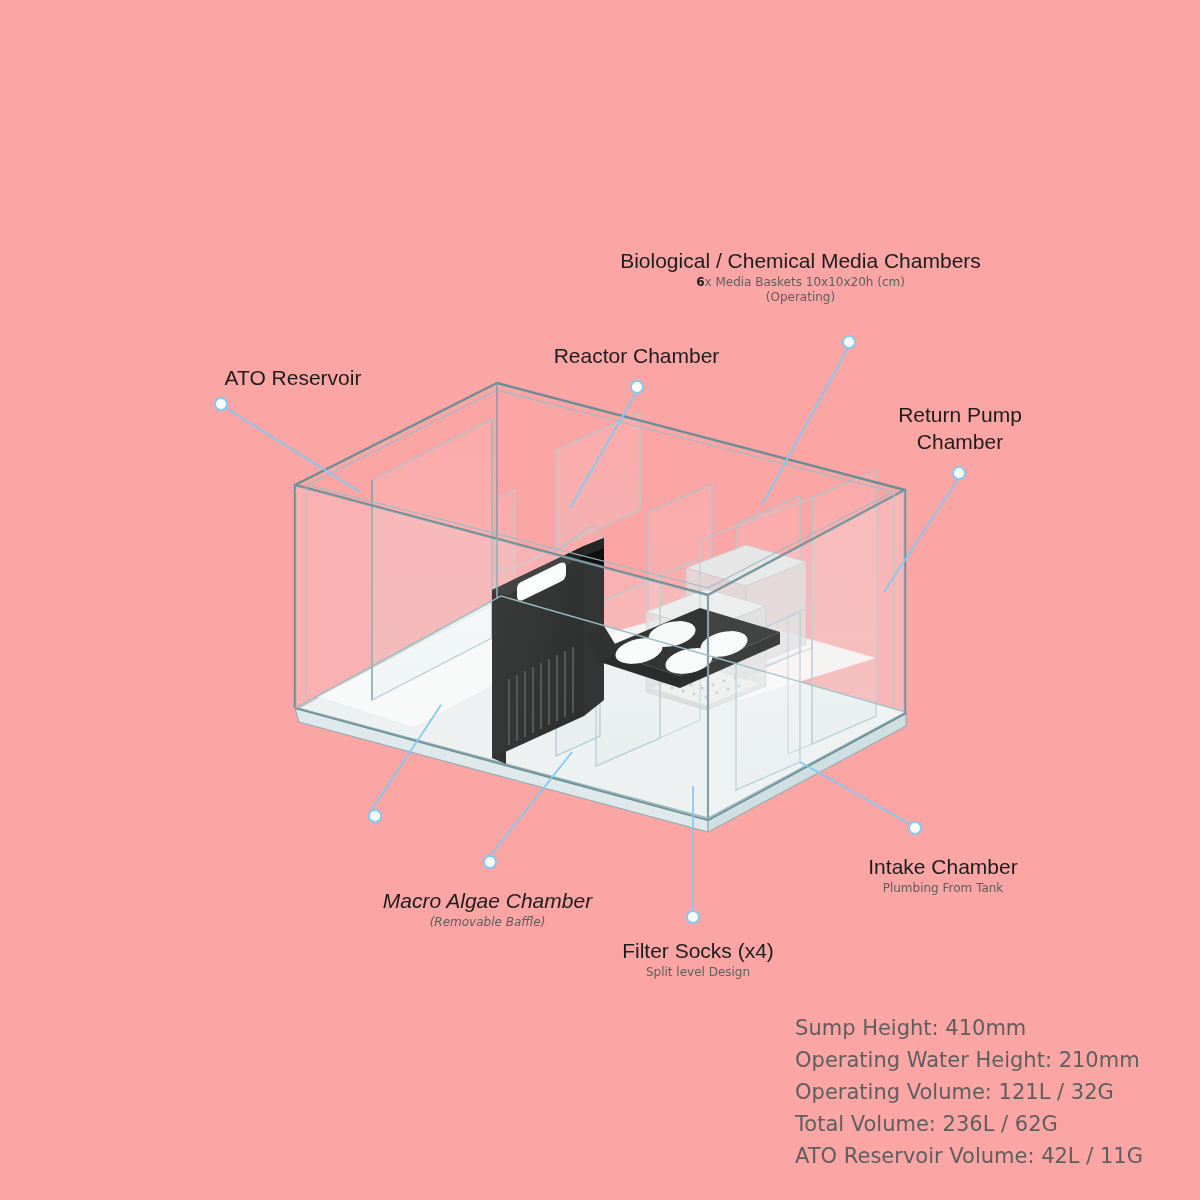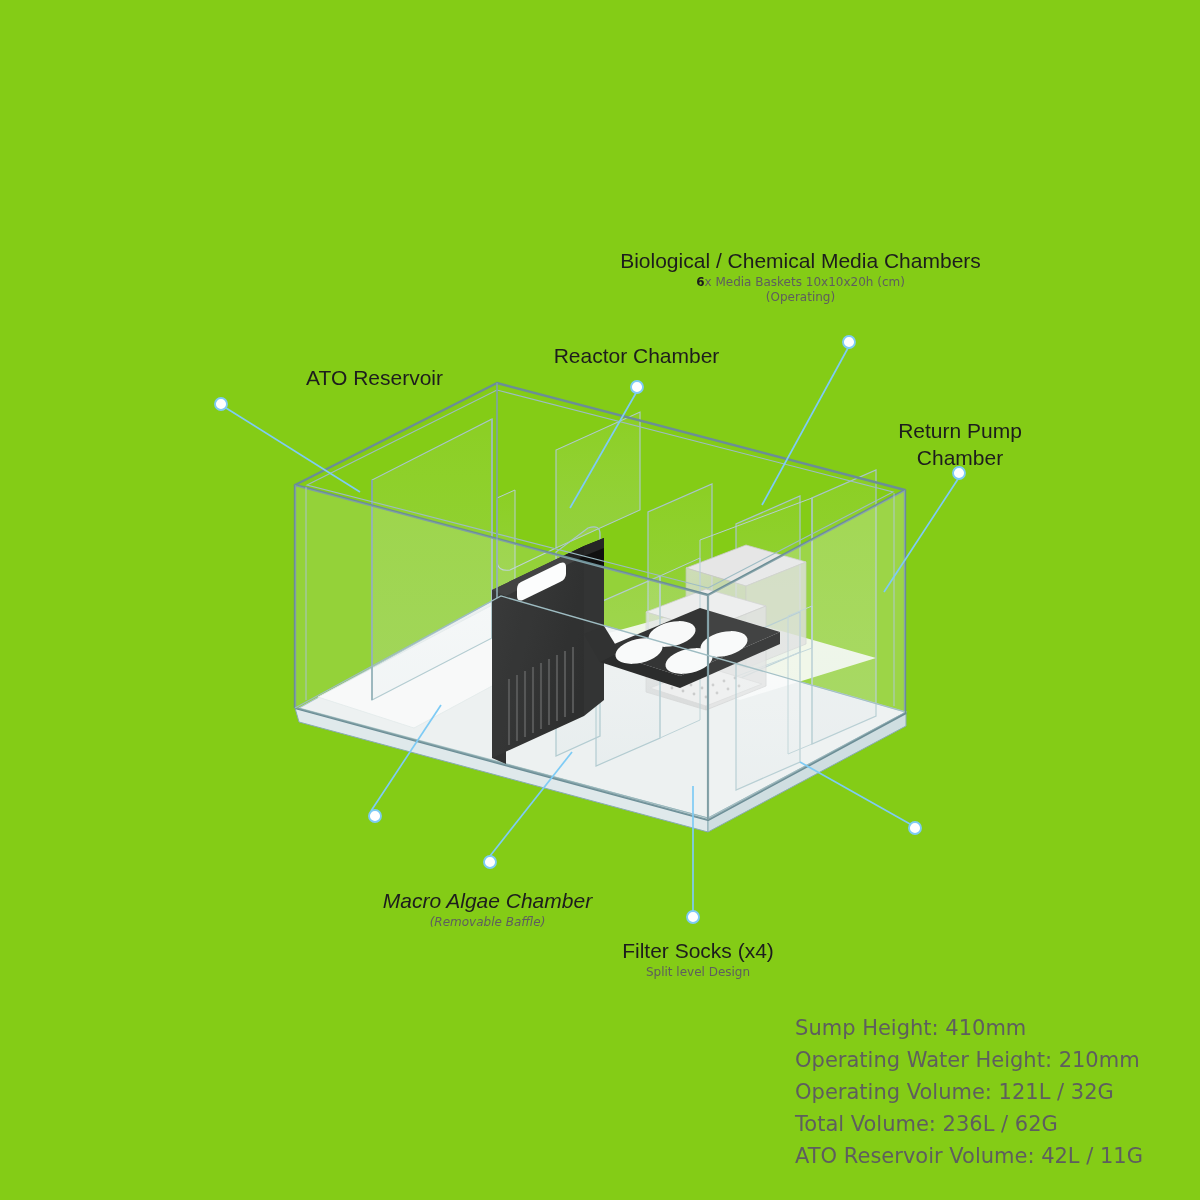--- a/index.html
+++ b/index.html
@@ -4,21 +4,21 @@
 <style>
   html, body {
     margin: 0;
     padding: 0;
     background: #ffffff;
   }
   #page {
     position: relative;
     width: 1200px;
     height: 1200px;
-    background: #84cc16;
+    background: #fca5a5;
     font-family: "Liberation Sans", sans-serif;
     overflow: hidden;
   }
   #diagram-svg {
     position: absolute;
     left: 0;
     top: 0;
     width: 1200px;
     height: 1200px;
   }
@@ -38,21 +38,21 @@
     font-size: 12px;
     color: #5e5e5e;
     line-height: 1.30;
     font-family: "DejaVu Sans", sans-serif;
     text-align: center;
   }
   .callout .sub b {
     color: #1d1d1d;
     font-weight: 700;
   }
-  .al-l  { text-align: right; }
+  .al-l  { text-align: center; }
   .al-c  { text-align: center; }
 
   
   #spec-block {
     position: absolute;
     right: 57px;
     top: 1013px;
     text-align: left;
   }
   #spec-block .spec-line {
@@ -255,36 +255,40 @@
   </div>
 
   <div class="callout al-c" style="left:465px; top:343px; width:343px;">
     <div class="ttl">Reactor Chamber</div>
   </div>
 
   <div class="callout al-l" style="left:143px; top:365px; width:300px;">
     <div class="ttl">ATO Reservoir</div>
   </div>
 
-  <div class="callout al-c" style="left:860px; top:402px; width:200px;margin-top:16px;">
+  <div class="callout al-c" style="left:860px; top:402px; width:200px;">
     <div class="ttl">Return Pump</div>
     <div class="ttl">Chamber</div>
   </div>
 
 
   <div class="callout al-c" style="left:330px; top:888px; width:315px;font-style:italic;">
     <div class="ttl">Macro Algae Chamber</div>
     <div class="sub">(Removable Baffle)</div>
   </div>
 
   <div class="callout al-c" style="left:573px; top:938px; width:250px;">
     <div class="ttl">Filter Socks (x4)</div>
     <div class="sub">Split level Design</div>
   </div>
 
+  <div class="callout al-c" style="left:818px; top:854px; width:250px;">
+    <div class="ttl">Intake Chamber</div>
+    <div class="sub">Plumbing From Tank</div>
+  </div>
 
   <div id="spec-block">
     <div class="spec-line">Sump Height: 410mm</div>
     <div class="spec-line">Operating Water Height: 210mm</div>
     <div class="spec-line">Operating Volume: 121L / 32G</div>
     <div class="spec-line">Total Volume: 236L / 62G</div>
     <div class="spec-line">ATO Reservoir Volume: 42L / 11G</div>
   </div>
 
 </div>

